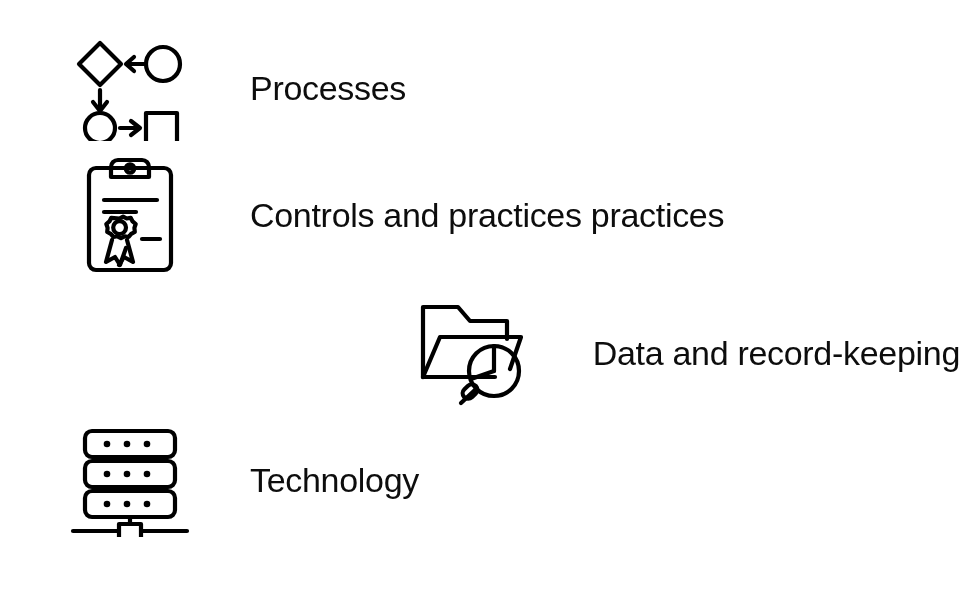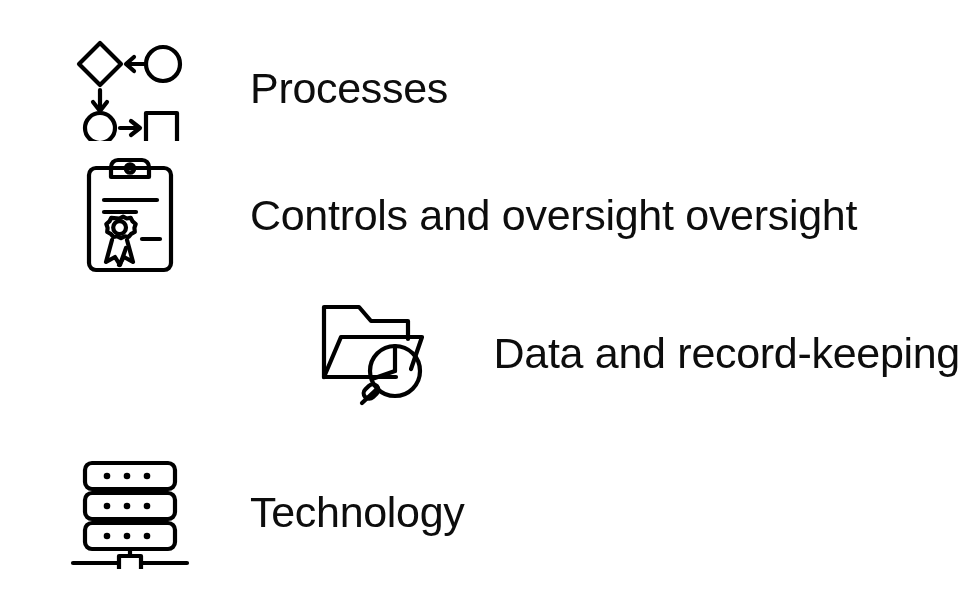--- a/index.html
+++ b/index.html
@@ -34,33 +34,33 @@
     align-items: center;
     justify-content: center;
     padding-left: 10px;
     box-sizing: border-box;
   }
   .icon-cell svg {
     display: block;
   }
   .row-label {
     font-family: "Liberation Sans", sans-serif;
-    font-size: 43px;
+    font-size: 34px;
     font-weight: 400;
     line-height: 1.05;
     letter-spacing: -0.3px;
     color: #0d0d0d;
     white-space: nowrap;
   }
 
   
   #row-0 { top: 33px;  height: 112px; }
   #row-1 { top: 155px; height: 122px; }
   #row-2 { top: 295px; height: 118px; justify-content: flex-end; }
-  #row-3 { top: 454px; height: 118px; }
+  #row-3 { top: 422px; height: 118px; }
 </style>
 </head>
 <body>
 
 <div id="slide">
 
   <div class="row" id="row-0">
     <div class="icon-cell">
       <svg width="112" height="104" viewBox="0 0 112 104">
         <g fill="none" stroke="#000000" stroke-width="4.2" stroke-linecap="round" stroke-linejoin="round">
@@ -104,21 +104,21 @@
 
           <path d="M34 84 L28 106 L37 101 L42 109 L48 92"></path>
           <path d="M49 84 L55 106 L46 101 L41 109"></path>
 
           <path d="M41.5 62.5
                    l3.6 -1.9 l3.6 1.9 l4 -0.7 l1.9 3.6 l3.1 2.6 l-1.3 3.9 l0.4 4.1 l-3.6 1.9 l-2.6 3.1 l-4 -0.7 l-3.6 1.9 l-3.6 -1.9 l-4 0.7 l-2.6 -3.1 l-3.6 -1.9 l0.4 -4.1 l-1.3 -3.9 l3.1 -2.6 l1.9 -3.6 Z"></path>
           <circle cx="41.6" cy="71.6" r="6.4"></circle>
         </g>
       </svg>
     </div>
-    <div class="row-label">Controls and oversight oversight</div>
+    <div class="row-label">Controls and practices practices</div>
   </div>
 
   <div class="row" id="row-2">
     <div class="icon-cell">
       <svg width="116" height="110" viewBox="0 0 116 110">
         <g fill="none" stroke="#000000" stroke-width="4.2" stroke-linecap="round" stroke-linejoin="round">
 
           <path d="M8 78 L8 8 L43 8 L55 22 L92 22 L92 40"></path>
 
           <path d="M8 78 L25 38 L106 38 L95 70"></path>

